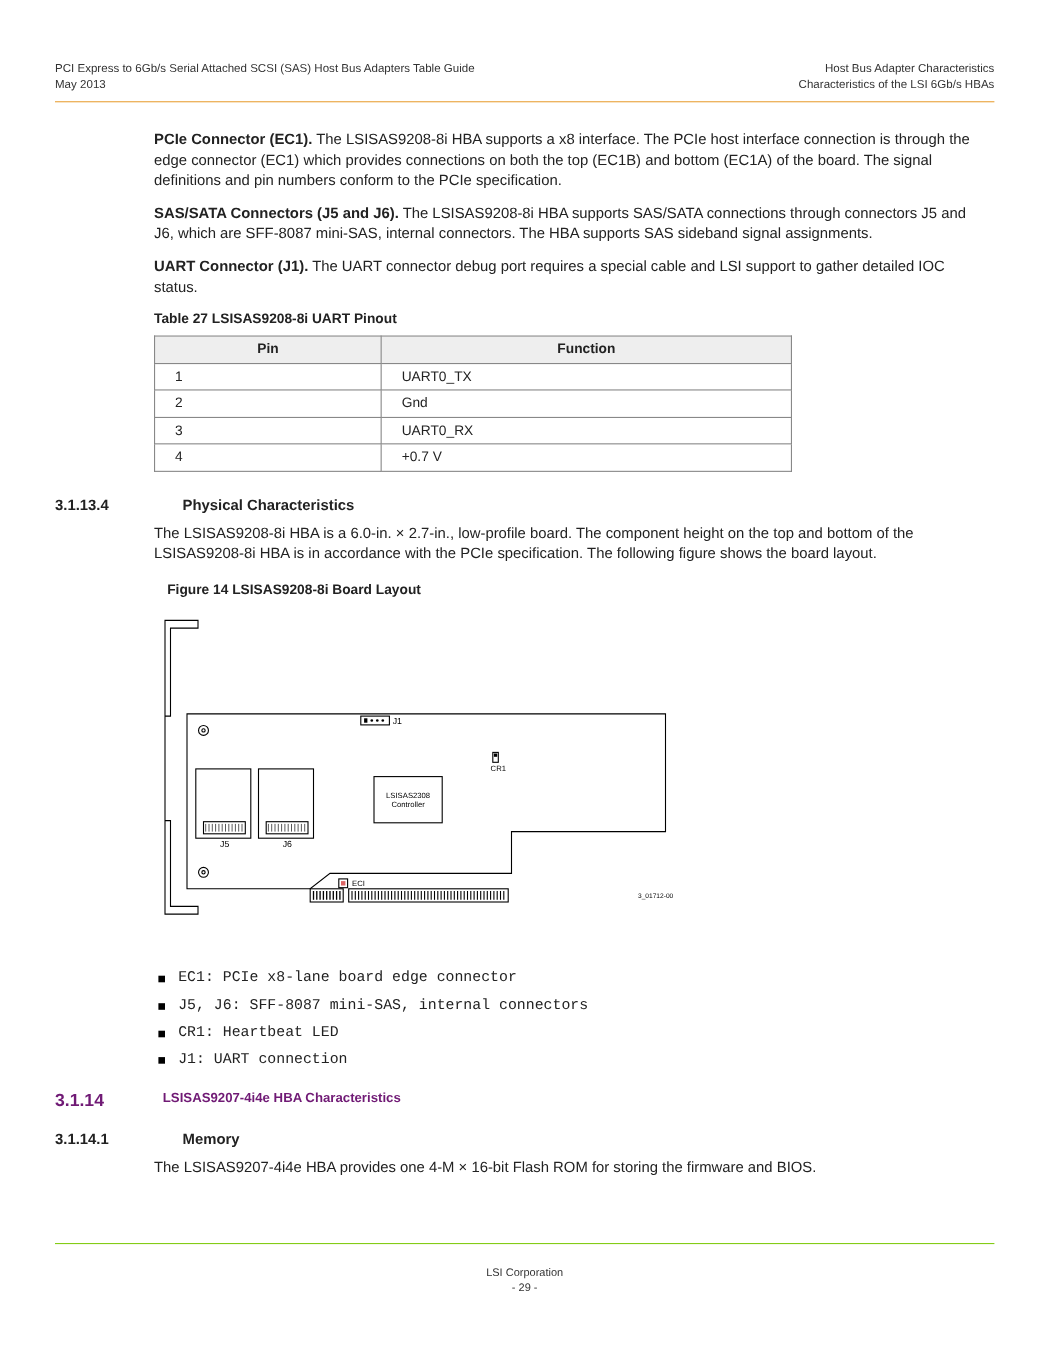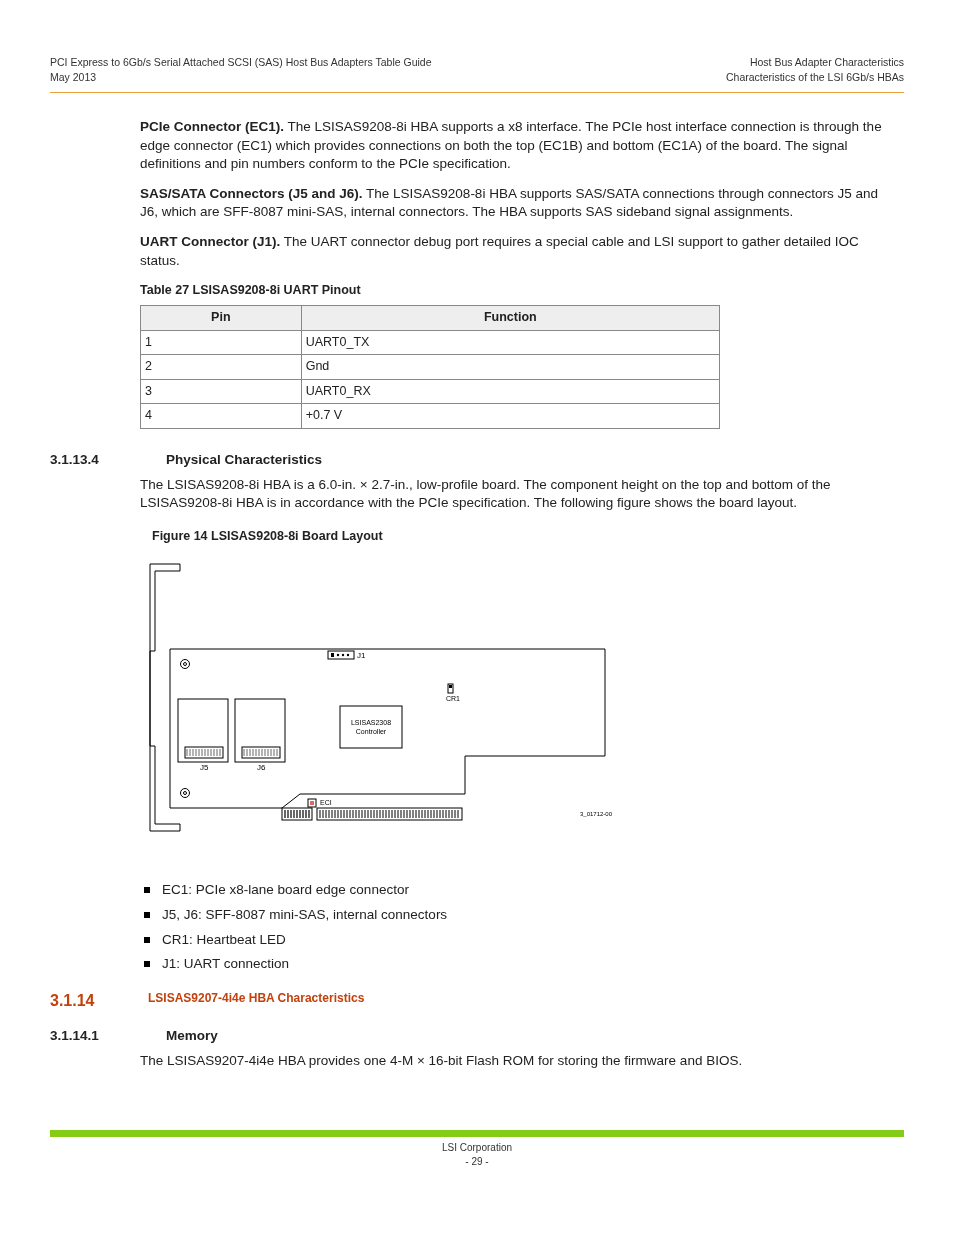--- a/index.html
+++ b/index.html
@@ -12,33 +12,33 @@
     line-height: 1.4;
   }
   .header-row { display: flex; justify-content: space-between; font-size: 10.5px; color: #333; }
   .header-right { text-align: right; }
   hr.top-rule { border: none; border-top: 1px solid #e9a23b; margin: 8px 0 25px 0; }
   .body-indent { margin-left: 90px; margin-right: 8px; }
   p.para { margin: 0 0 12px 0; font-size: 13.5px; line-height: 1.35; }
   .bold-lead { font-weight: 700; }
   .tbl-caption { font-weight: 700; font-size: 12.5px; margin: 8px 0 6px 0; }
   table.pinout { border-collapse: collapse; width: 580px; }
-  table.pinout th, table.pinout td { border: 1px solid #888; padding: 3px 4px; font-size: 12.5px; }
+  table.pinout th, table.pinout td { border: 1px solid #888; padding: 3px 18px; font-size: 12.5px; }
   table.pinout th { background: #eee; font-weight: 700; }
   .subsection-row { display: flex; margin-top: 22px; margin-bottom: 6px; gap: 26px; }
   .subsection-num { width: 90px; font-weight: 700; font-size: 13.5px; }
   .subsection-title { font-weight: 700; font-size: 13.5px; }
   .fig-caption { font-weight: 700; font-size: 12.5px; margin: 16px 0 10px 0; padding-left: 12px; }
-  ul.sqlist { list-style: none; padding: 0; margin: 0 0 16px 0; }
+  ul.sqlist { list-style: none; padding: 0; margin: 0 0 16px 0; font-family: Liberation Mono, monospace; }
   ul.sqlist li { position: relative; padding-left: 22px; margin-bottom: 6px; font-size: 13.5px; }
   ul.sqlist li::before { content: ""; position: absolute; left: 4px; top: 6px; width: 6px; height: 6px; background: #000; }
-  .main-section-row { display: flex; margin-top: 8px; margin-bottom: 6px; color: #c2410c; }
+  .main-section-row { display: flex; margin-top: 8px; margin-bottom: 6px; color: #701a75; }
   .main-section-num { width: 98px; font-weight: 700; font-size: 16px; }
   .main-section-title { font-weight: 700; font-size: 12px; }
-  .footer { text-align: center; font-size: 10px; color: #333; margin-top: 60px; border-top: 7px solid #84cc16; padding-top: 4px; }
+  .footer { text-align: center; font-size: 10px; color: #333; margin-top: 60px; border-top: 1px solid #84cc16; padding-top: 20px; }
   .board-svg { display: block; margin-bottom: 30px; }
   svg text { font-family: Arial, sans-serif; }
 </style>
 </head>
 <body>
 
 <div class="header-row">
   <div>
     <div>PCI Express to 6Gb/s Serial Attached SCSI (SAS) Host Bus Adapters Table Guide</div>
     <div>May 2013</div>

